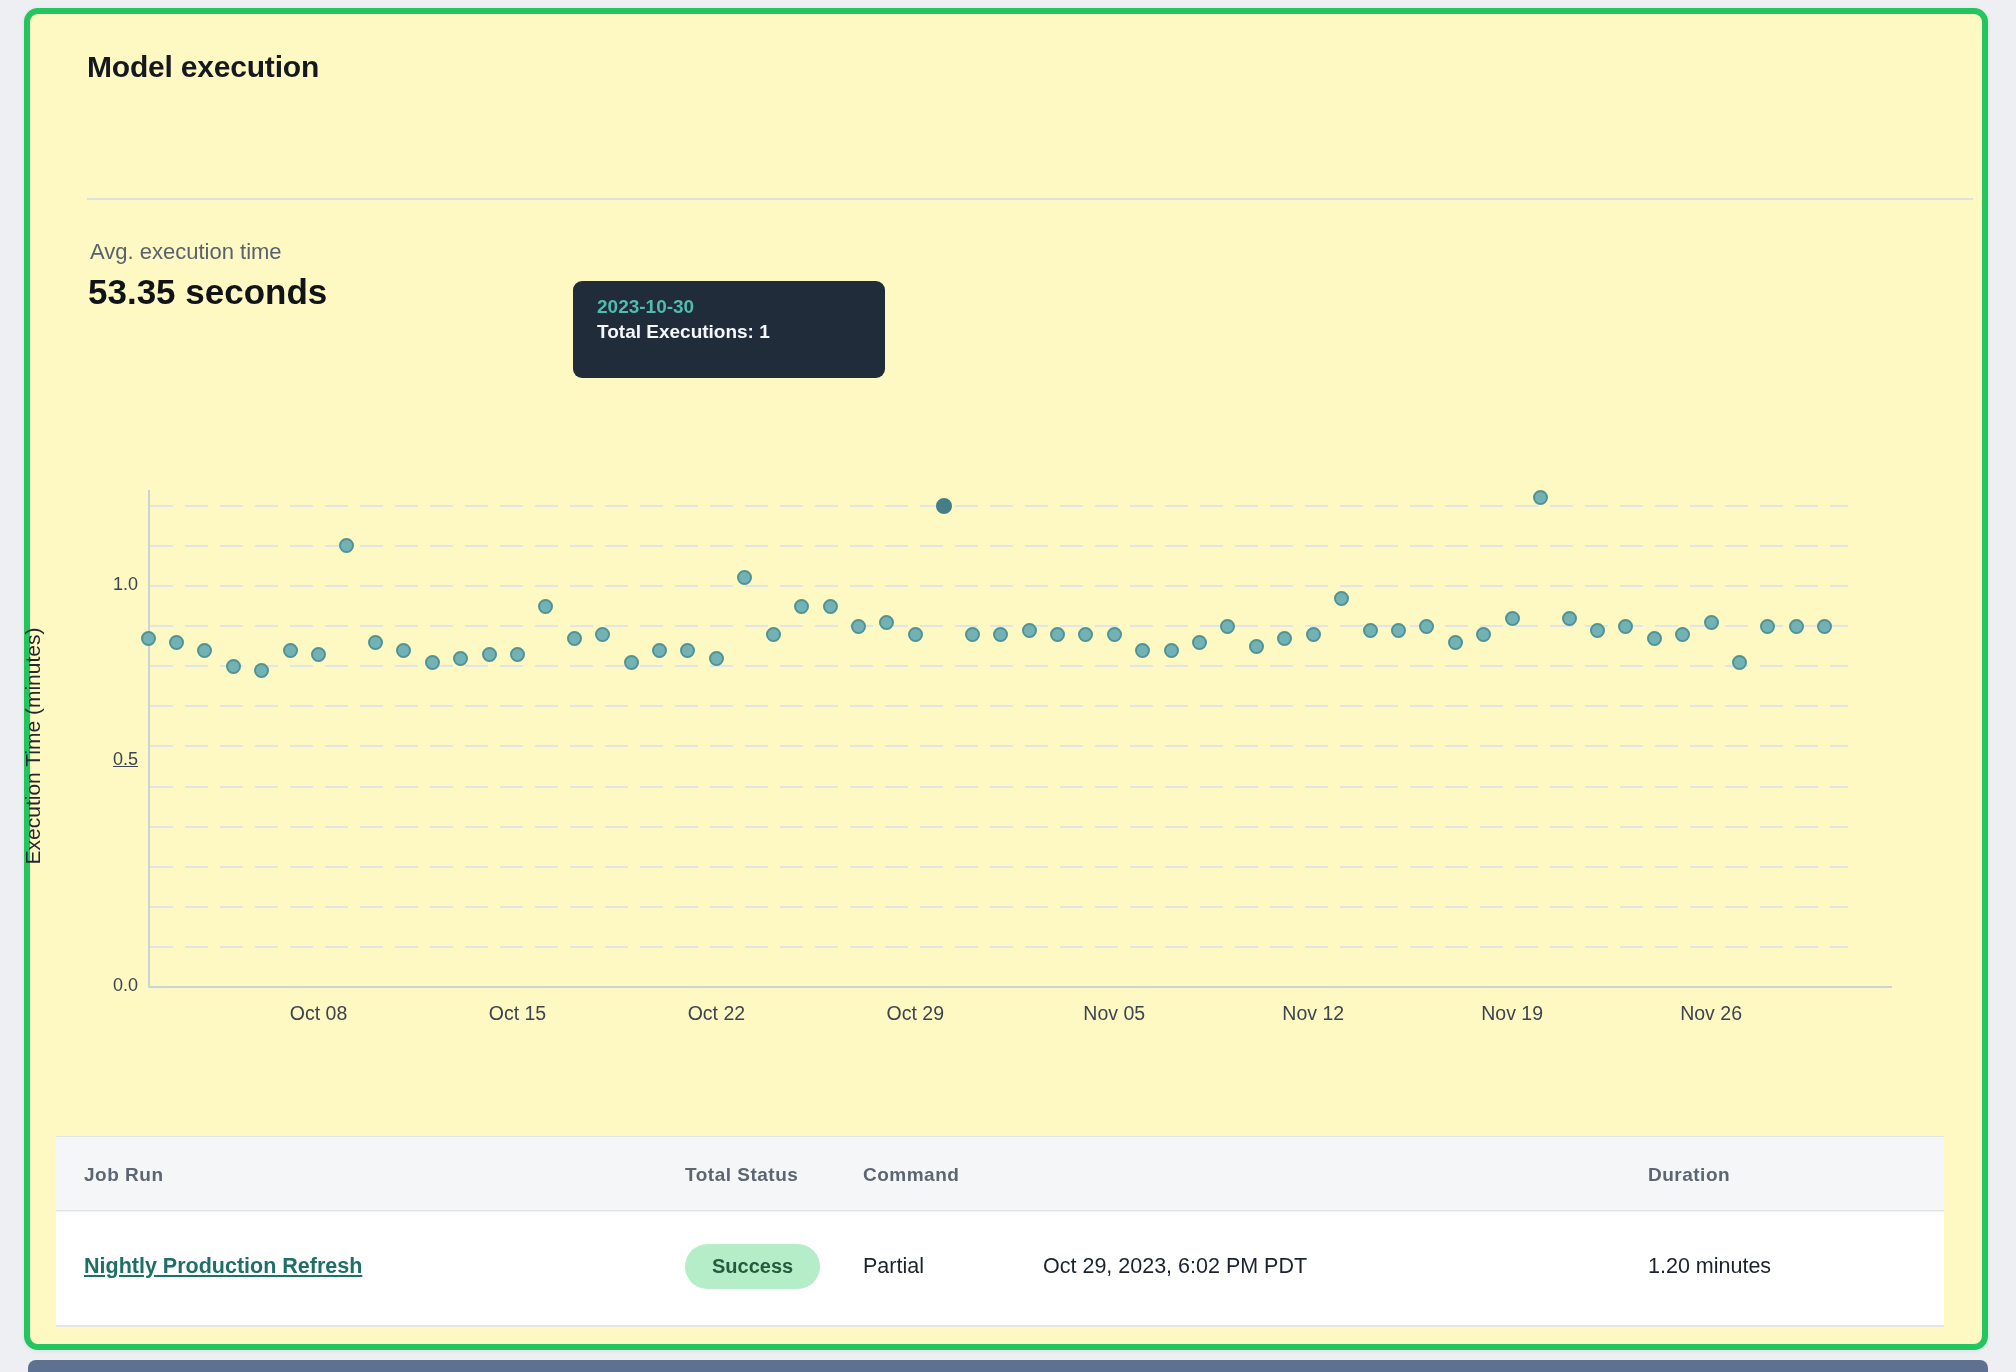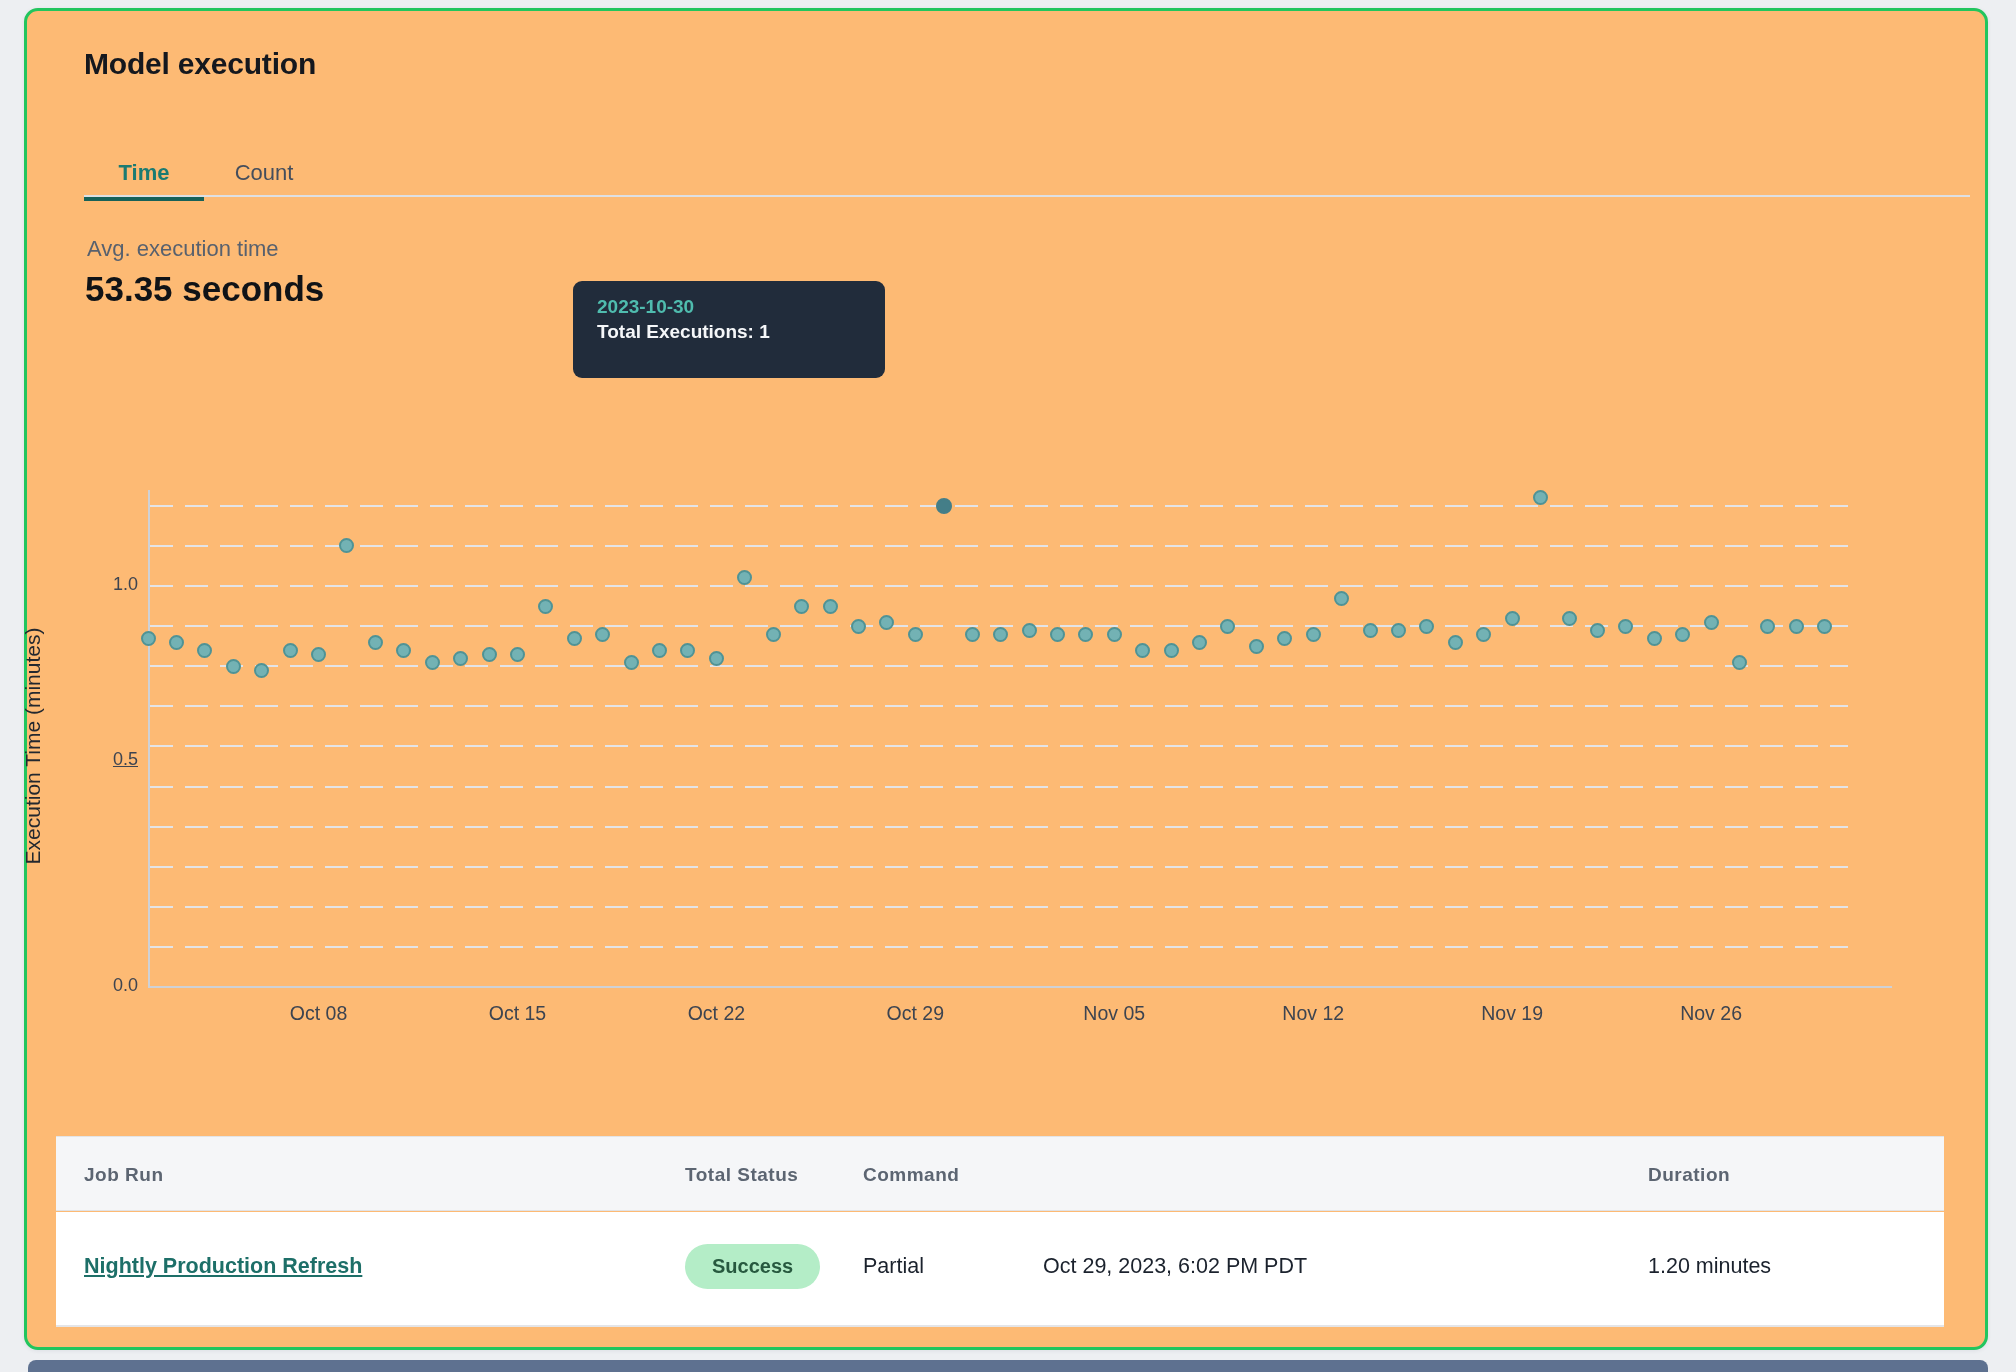--- a/index.html
+++ b/index.html
@@ -1,20 +1,20 @@
 <!DOCTYPE html>
 <html><head>
 <meta charset="utf-8">
 <style>
   * { margin:0; padding:0; box-sizing:border-box; }
   html,body { width:2016px; height:1372px; font-family:"Liberation Sans", sans-serif; }
   body { background:#edeff2; position:relative; overflow:hidden; }
 
   .card { position:absolute; left:24px; top:8px; width:1964px; height:1342px;
-          background:#fdba74; border:3px solid #22c55e; border-radius:14px;
+          background:#fef9c3; border:6px solid #22c55e; border-radius:14px;
           box-shadow:0 1px 4px rgba(20,30,50,.07); }
 
   .title { position:absolute; left:57px; top:36px; font-size:30px; font-weight:600;
            color:#15181e; letter-spacing:-0.2px; }
 
   .range-btn { position:absolute; left:1677px; top:42px; width:266px; height:71px;
                background:#fff; border:2px solid #3e4c60; border-radius:10px;
                display:flex; align-items:center; justify-content:center; gap:16px;
                cursor:pointer; }
   .range-btn span { font-size:22px; color:#2b3950; font-weight:500; }
@@ -73,24 +73,20 @@
   .c1 { left:28px; }  .c2 { left:629px; } .c3 { left:807px; } .c4 { left:987px; } .c5 { left:1592px; }
 </style>
 </head>
 <body>
 
 <div class="card">
 
   <div class="title">Model execution</div>
 
 
-  <div class="tabs">
-    <div class="tab active">Time</div>
-    <div class="tab inactive">Count</div>
-  </div>
   <div class="tabs-rule"></div>
 
   <div class="stat-label">Avg. execution time</div>
   <div class="stat-value">53.35 seconds</div>
 </div>
 
 <div class="ytitle">Execution Time (minutes)</div>
 
 <div class="plot" id="plot">
   <div class="axis-y"></div>

